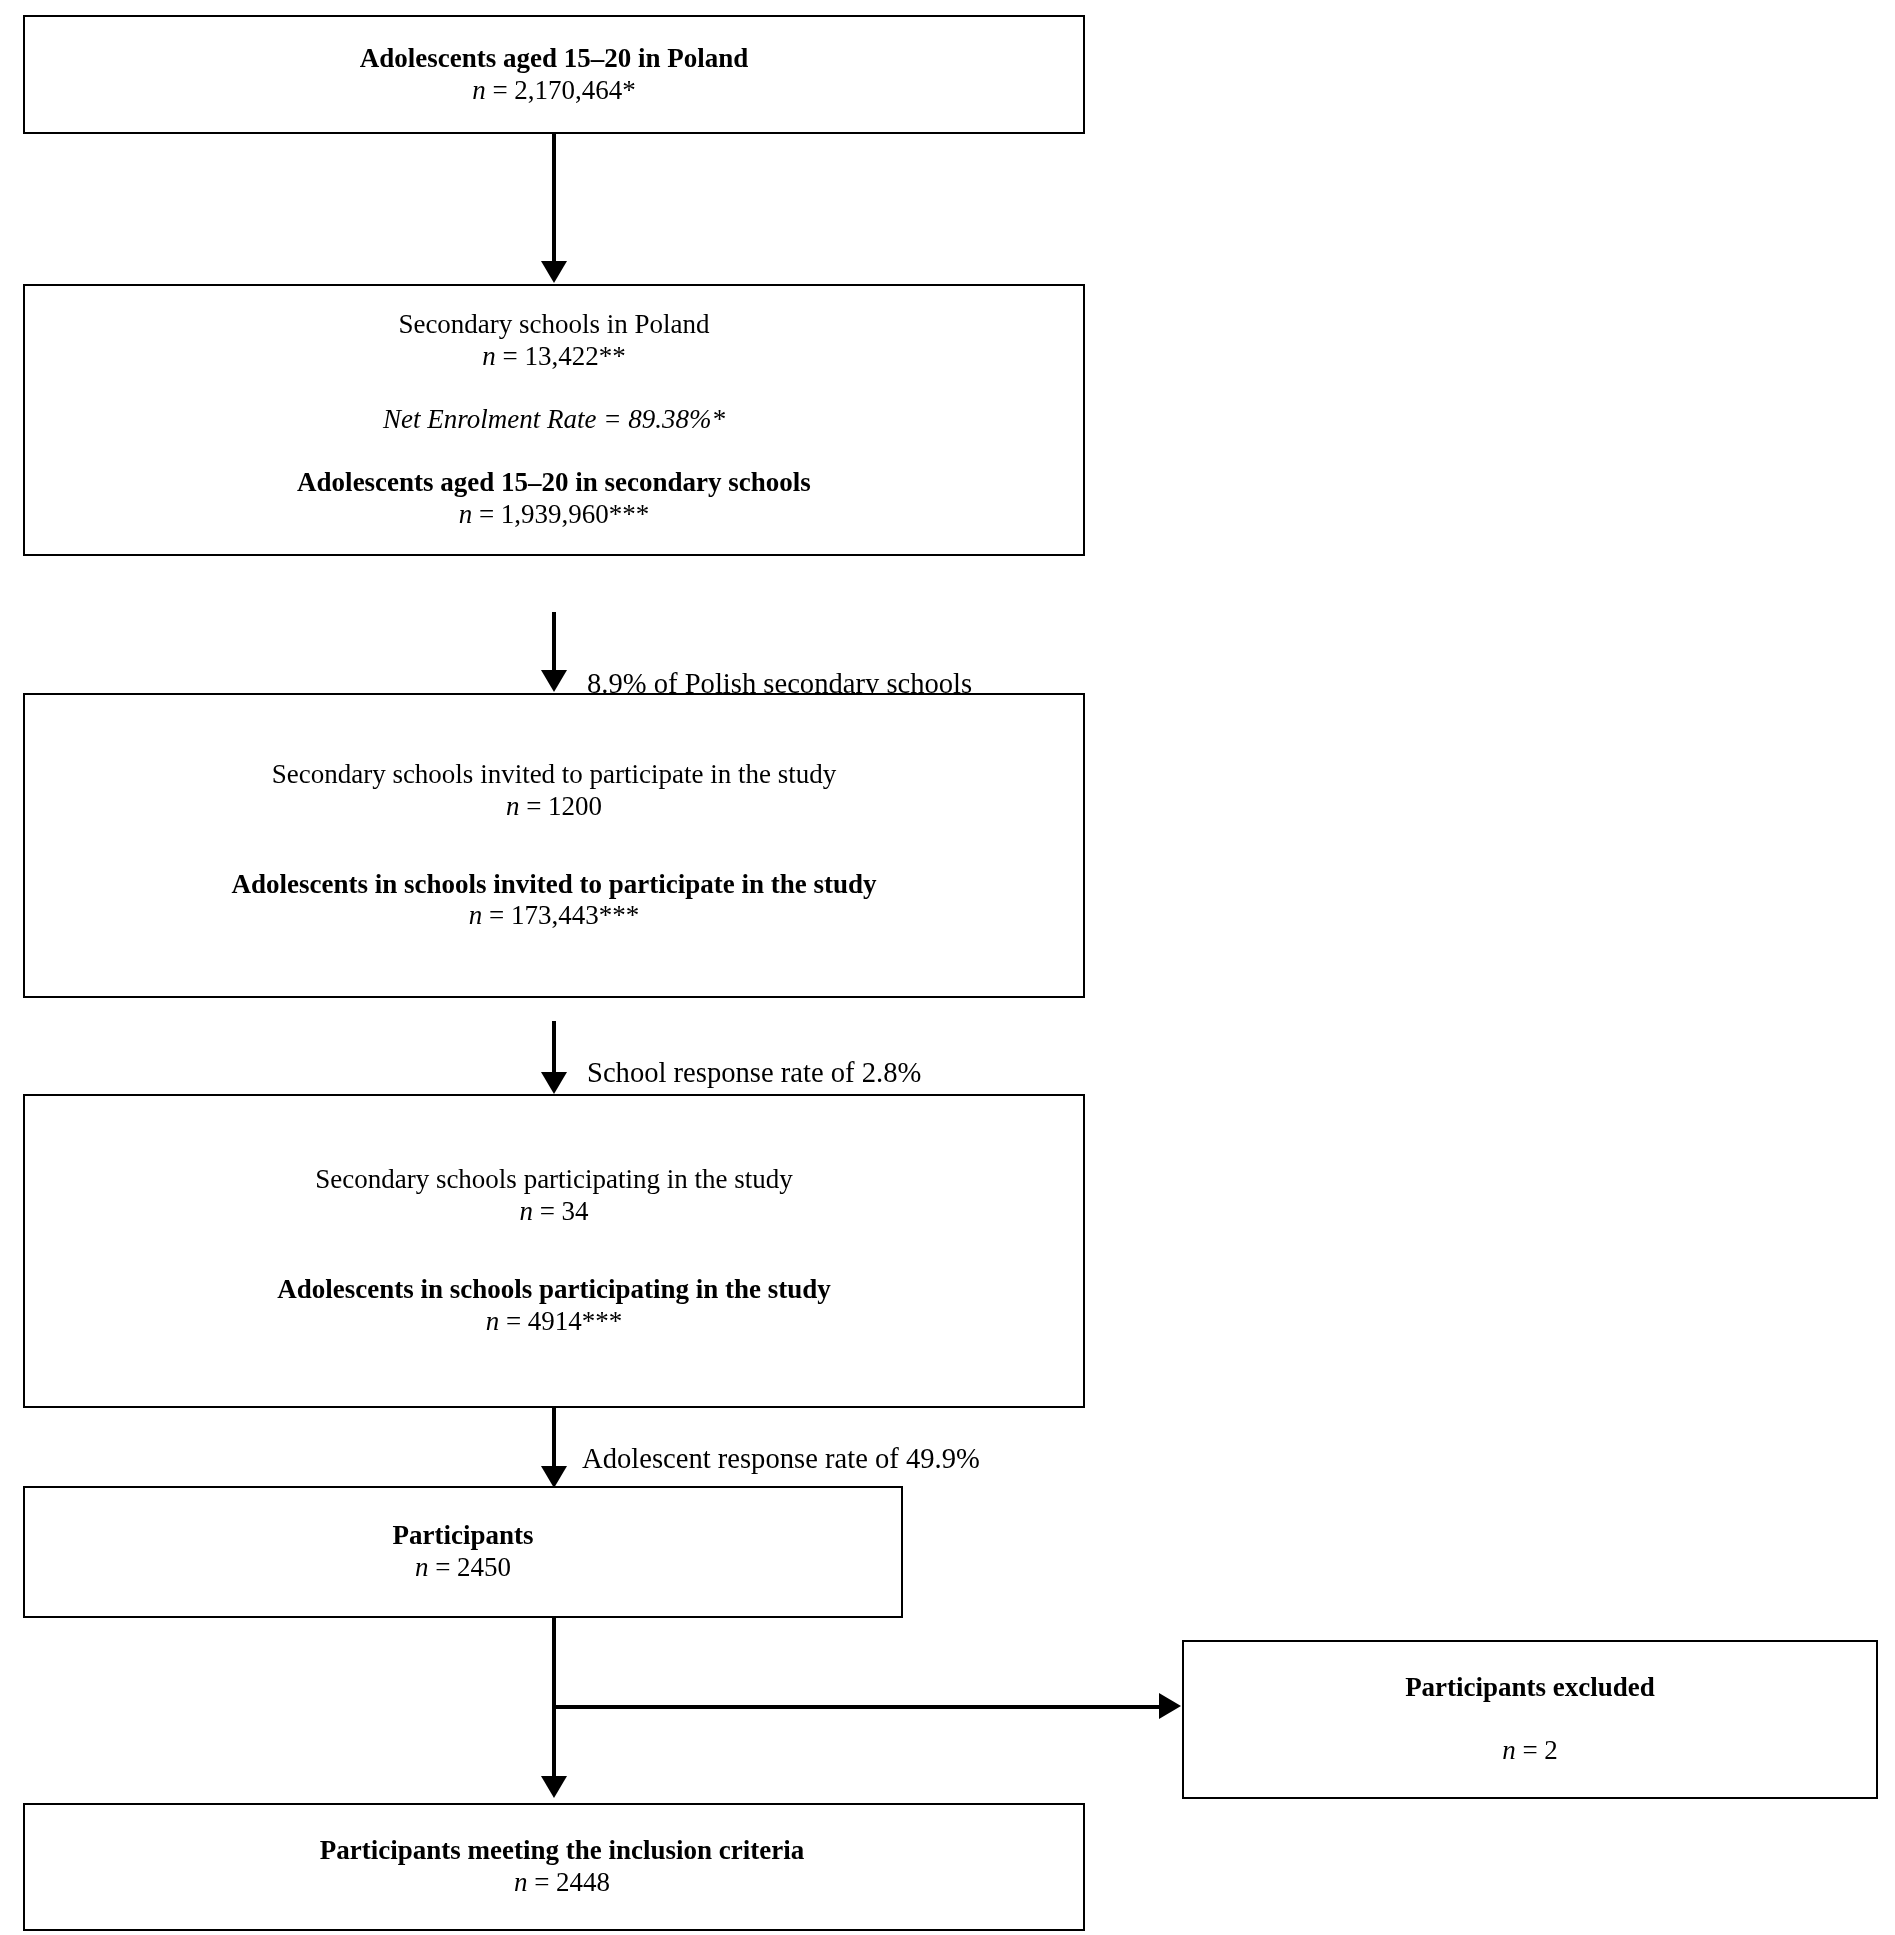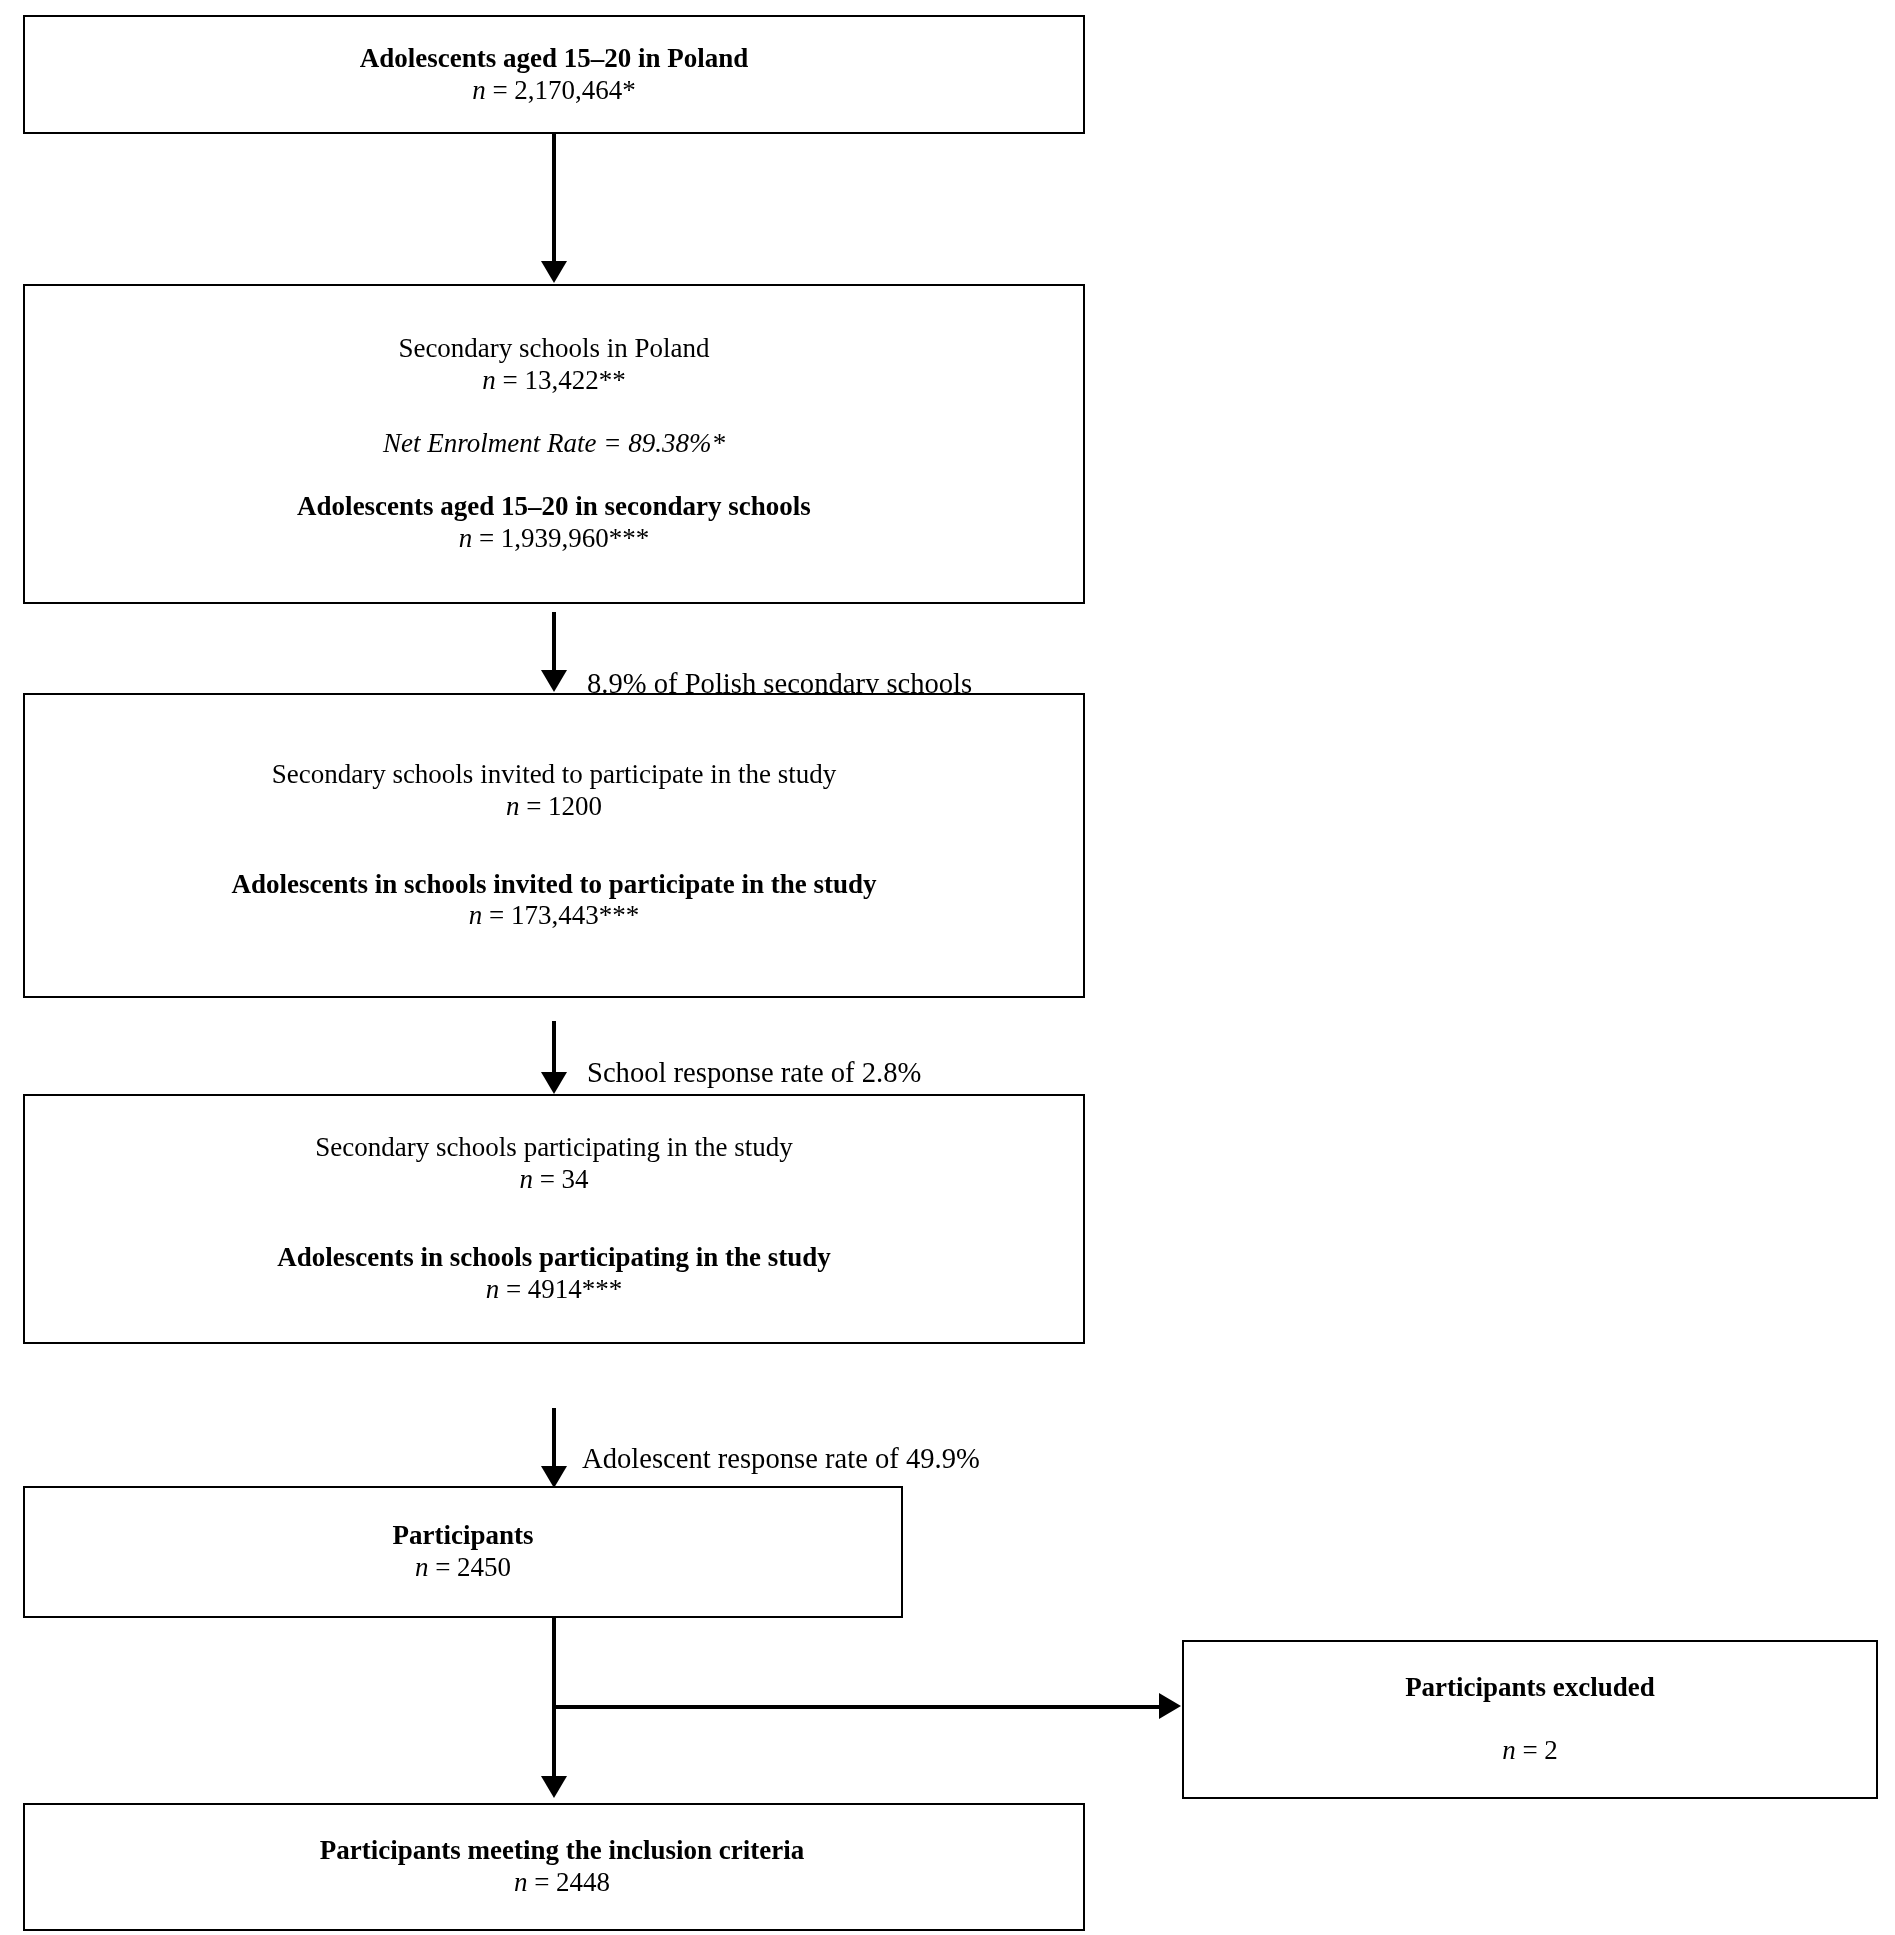--- a/index.html
+++ b/index.html
@@ -88,21 +88,21 @@
 <div id="flowchart">
 
   <div class="node" style="left:23px; top:15px; width:1062px; height:119px;">
     <span class="line sz bold">Adolescents aged 15–20 in Poland</span>
     <span class="line sz"><span class="nvar">n</span><span> = 2,170,464*</span></span>
   </div>
 
   <div class="vline" style="left:552px; top:134px; height:130px;"></div>
   <div class="arrow-down" style="left:541px; top:261px;"></div>
 
-  <div class="node" style="left:23px; top:284px; width:1062px; height:320px;">
+  <div class="node" style="left:23px; top:284px; width:1062px; height:272px;">
     <span class="line sz">Secondary schools in Poland</span>
     <span class="line sz"><span class="nvar">n</span><span> = 13,422**</span></span>
     <div class="gap-md"></div>
     <span class="line sz italic">Net Enrolment Rate = 89.38%*</span>
     <div class="gap-md"></div>
     <span class="line sz bold">Adolescents aged 15–20 in secondary schools</span>
     <span class="line sz"><span class="nvar">n</span><span> = 1,939,960***</span></span>
   </div>
 
   <div class="vline" style="left:552px; top:612px; height:59px;"></div>
@@ -114,21 +114,21 @@
     <span class="line sz"><span class="nvar">n</span><span> = 1200</span></span>
     <div class="gap-lg"></div>
     <span class="line sz bold">Adolescents in schools invited to participate in the study</span>
     <span class="line sz"><span class="nvar">n</span><span> = 173,443***</span></span>
   </div>
 
   <div class="vline" style="left:552px; top:1021px; height:54px;"></div>
   <div class="arrow-down" style="left:541px; top:1072px;"></div>
   <div class="edge-label" style="left:587px; top:1057px;">School response rate of 2.8%</div>
 
-  <div class="node" style="left:23px; top:1094px; width:1062px; height:250px;">
+  <div class="node" style="left:23px; top:1094px; width:1062px; height:314px;">
     <span class="line sz">Secondary schools participating in the study</span>
     <span class="line sz"><span class="nvar">n</span><span> = 34</span></span>
     <div class="gap-lg"></div>
     <span class="line sz bold">Adolescents in schools participating in the study</span>
     <span class="line sz"><span class="nvar">n</span><span> = 4914***</span></span>
   </div>
 
   <div class="vline" style="left:552px; top:1408px; height:59px;"></div>
   <div class="arrow-down" style="left:541px; top:1466px;"></div>
   <div class="edge-label" style="left:582px; top:1443px;">Adolescent response rate of 49.9%</div>

